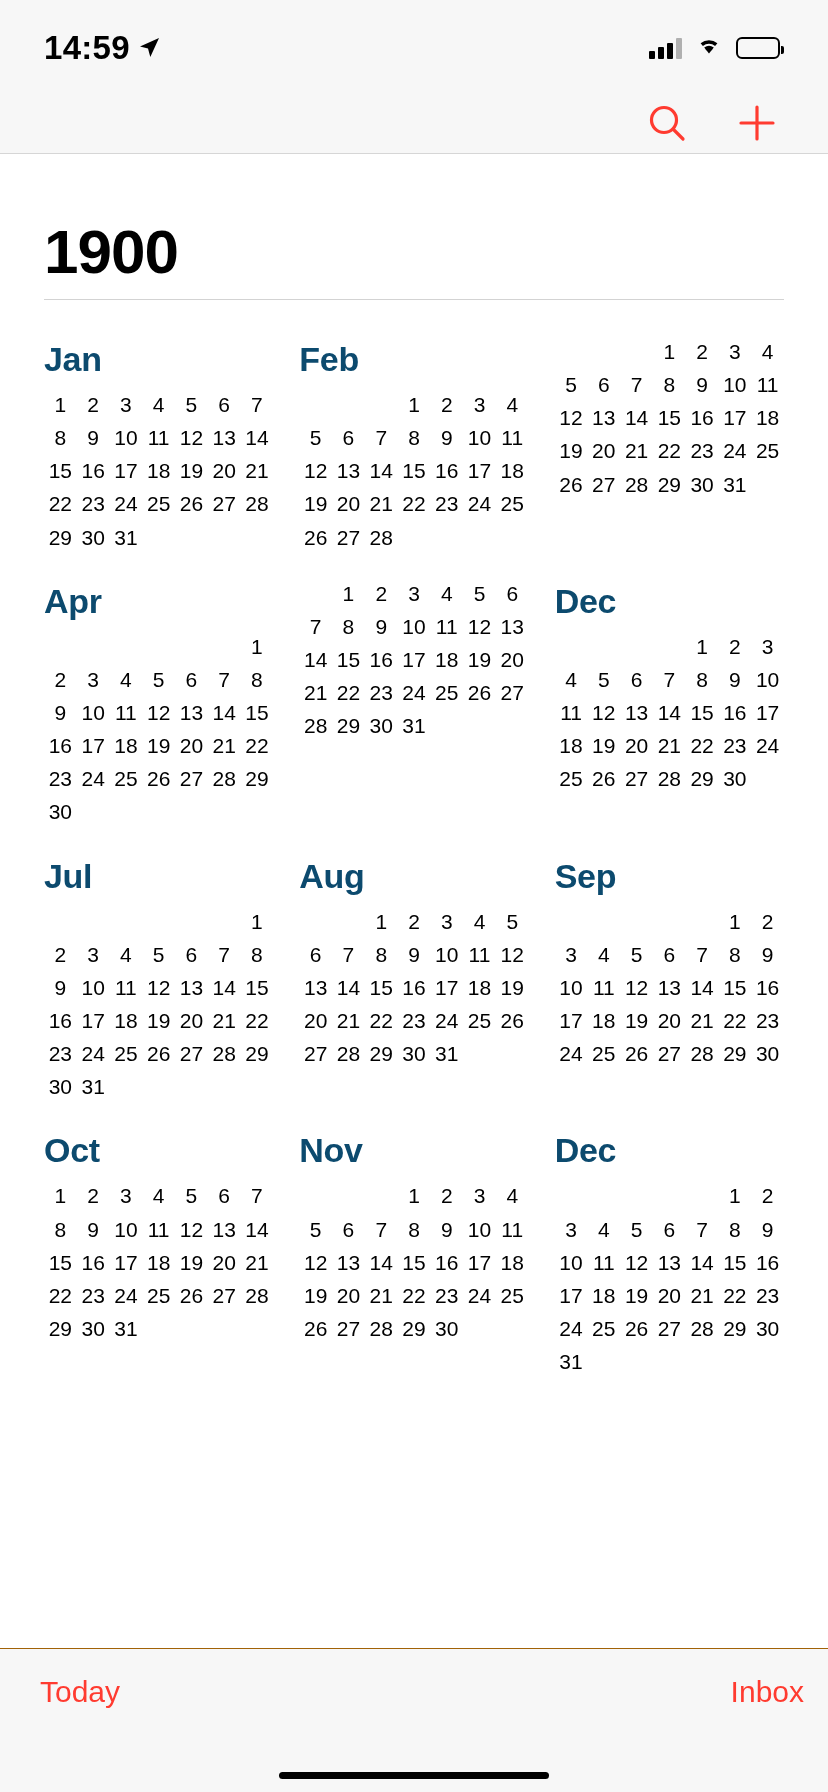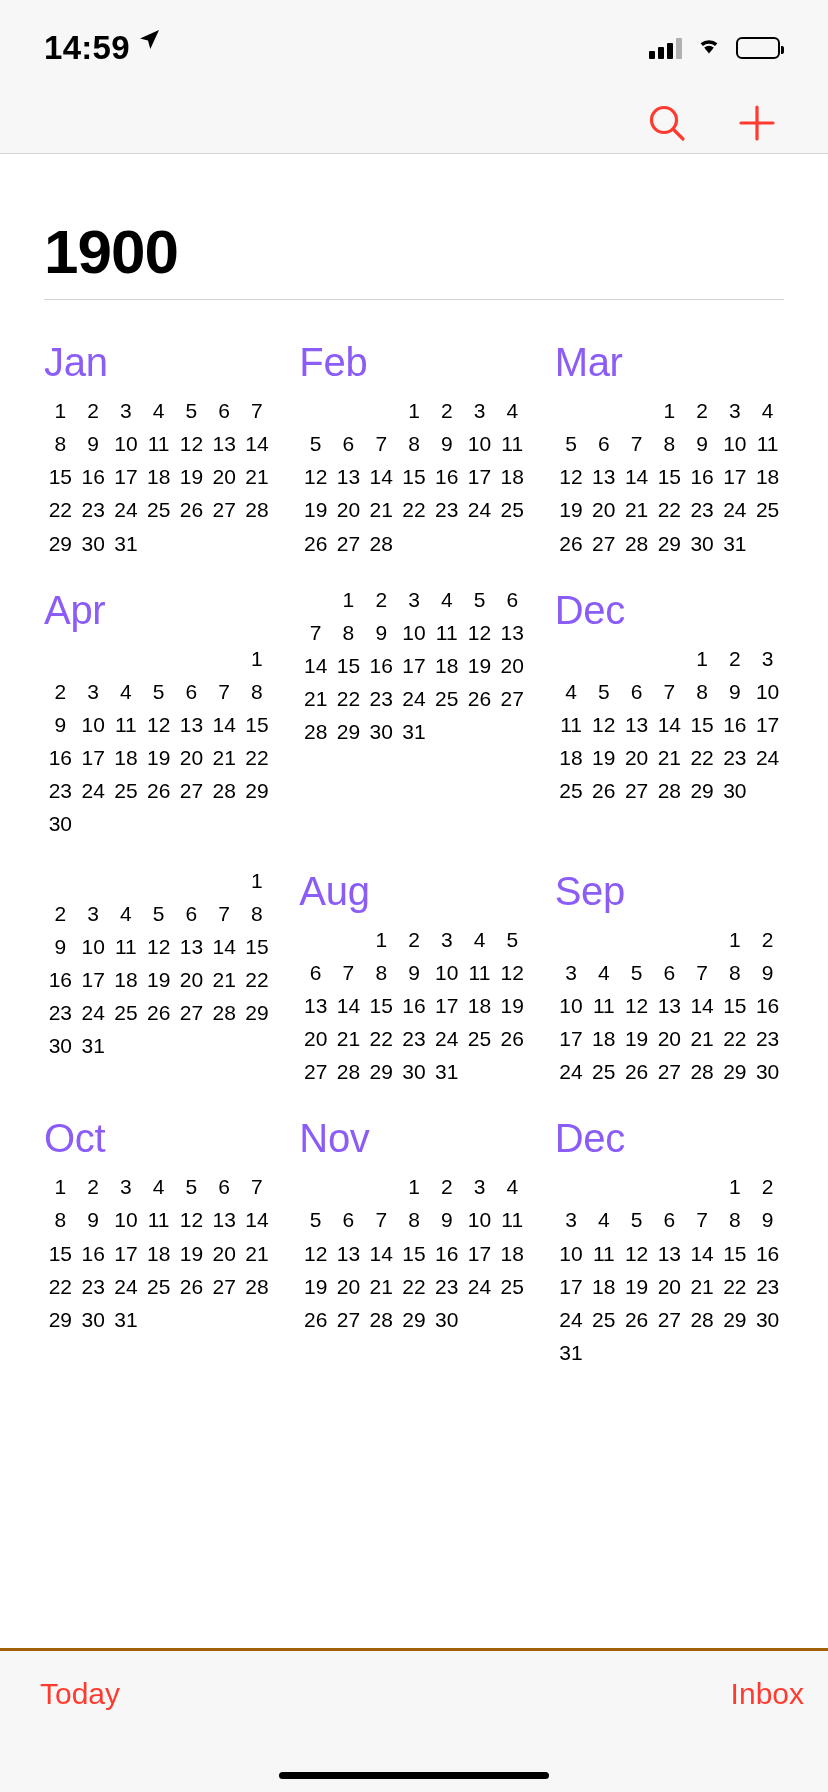--- a/index.html
+++ b/index.html
@@ -25,21 +25,21 @@
     height: 96px;
     background: #f7f7f7;
     display: flex;
     align-items: center;
     justify-content: space-between;
     padding: 0 48px 0 44px;
     flex: 0 0 auto;
   }
   .status-left {
     display: flex;
-    align-items: flex-start;
+    align-items: center;
     gap: 8px;
   }
   .status-time {
     font-size: 33px;
     font-weight: 600;
     color: #000;
     letter-spacing: 0.3px;
   }
   .loc-arrow {
     display: inline-block;
@@ -139,23 +139,23 @@
   .months-grid {
     display: grid;
     grid-template-columns: repeat(3, 1fr);
     column-gap: 26px;
     row-gap: 2px;
   }
   .month {
     padding-top: 30px;
   }
   .month-name {
-    font-size: 40px;
-    font-weight: 400;
-    color: #8b5cf6;
+    font-size: 34px;
+    font-weight: 700;
+    color: #0c4a6e;
     margin-bottom: 14px;
     letter-spacing: -0.3px;
   }
   .days {
     display: grid;
     grid-template-columns: repeat(7, 1fr);
     row-gap: 9px;
   }
   .day {
     font-size: 21px;
@@ -163,21 +163,21 @@
     text-align: center;
     line-height: 1.15;
   }
   .day.blank { color: transparent; }
 
   
   .tab-bar {
     flex: 0 0 auto;
     height: 110px;
     background: #f7f7f7;
-    border-top: 3px solid #a16207;
+    border-top: 1px solid #a16207;
     display: flex;
     align-items: flex-start;
     padding-top: 26px;
   }
   .tab {
     flex: 1 1 0;
     text-align: center;
     color: #ff3b30;
     font-size: 30px;
     cursor: pointer;
@@ -321,21 +321,20 @@
                 <span class="day">22</span>
                 <span class="day">23</span>
                 <span class="day">24</span>
                 <span class="day">25</span>
                 <span class="day">26</span>
                 <span class="day">27</span>
                 <span class="day">28</span>
               </div>
             </div>
             <div class="month">
-              <div class="month-name">Mar</div>
               <div class="days">
                 <span class="day blank">.</span>
                 <span class="day blank">.</span>
                 <span class="day blank">.</span>
                 <span class="day">1</span>
                 <span class="day">2</span>
                 <span class="day">3</span>
                 <span class="day">4</span>
                 <span class="day">5</span>
                 <span class="day">6</span>
@@ -476,20 +475,21 @@
                 <span class="day">24</span>
                 <span class="day">25</span>
                 <span class="day">26</span>
                 <span class="day">27</span>
                 <span class="day">28</span>
                 <span class="day">29</span>
                 <span class="day">30</span>
               </div>
             </div>
             <div class="month">
+              <div class="month-name">Jul</div>
               <div class="days">
                 <span class="day blank">.</span>
                 <span class="day blank">.</span>
                 <span class="day blank">.</span>
                 <span class="day blank">.</span>
                 <span class="day blank">.</span>
                 <span class="day blank">.</span>
                 <span class="day">1</span>
                 <span class="day">2</span>
                 <span class="day">3</span>

